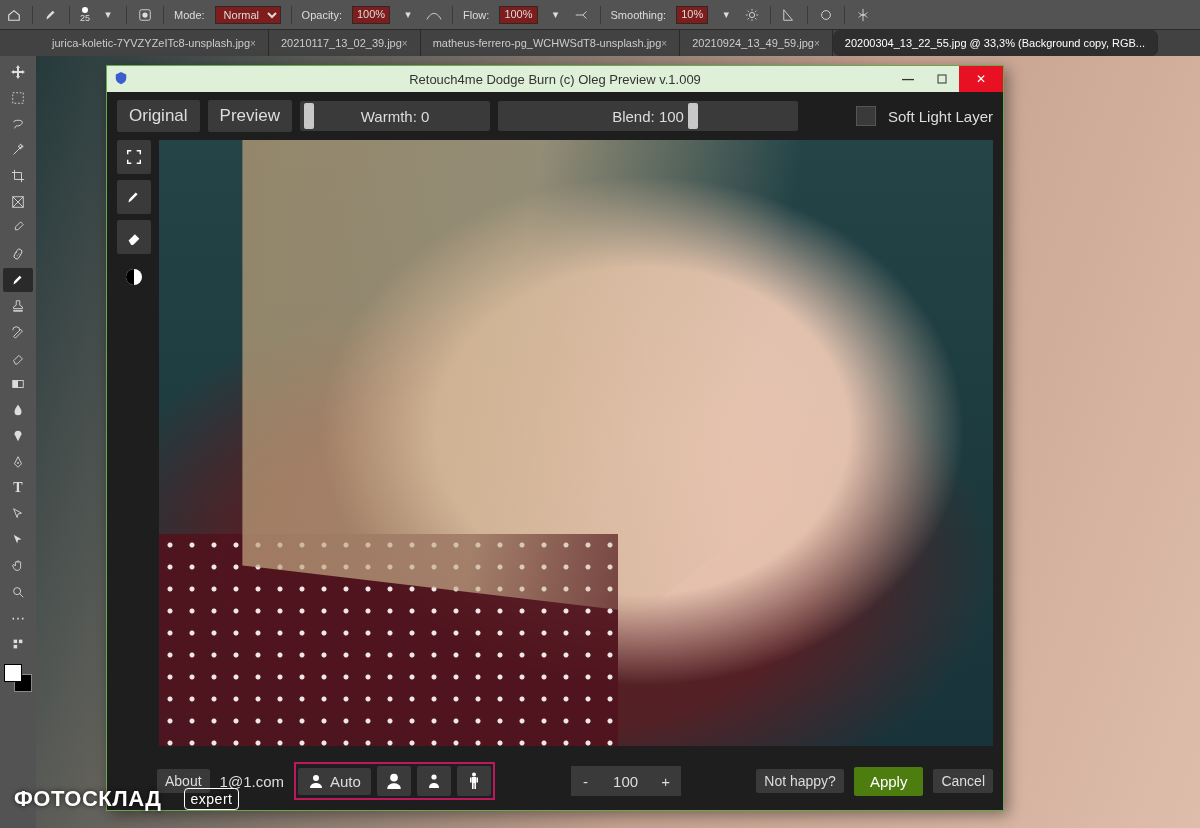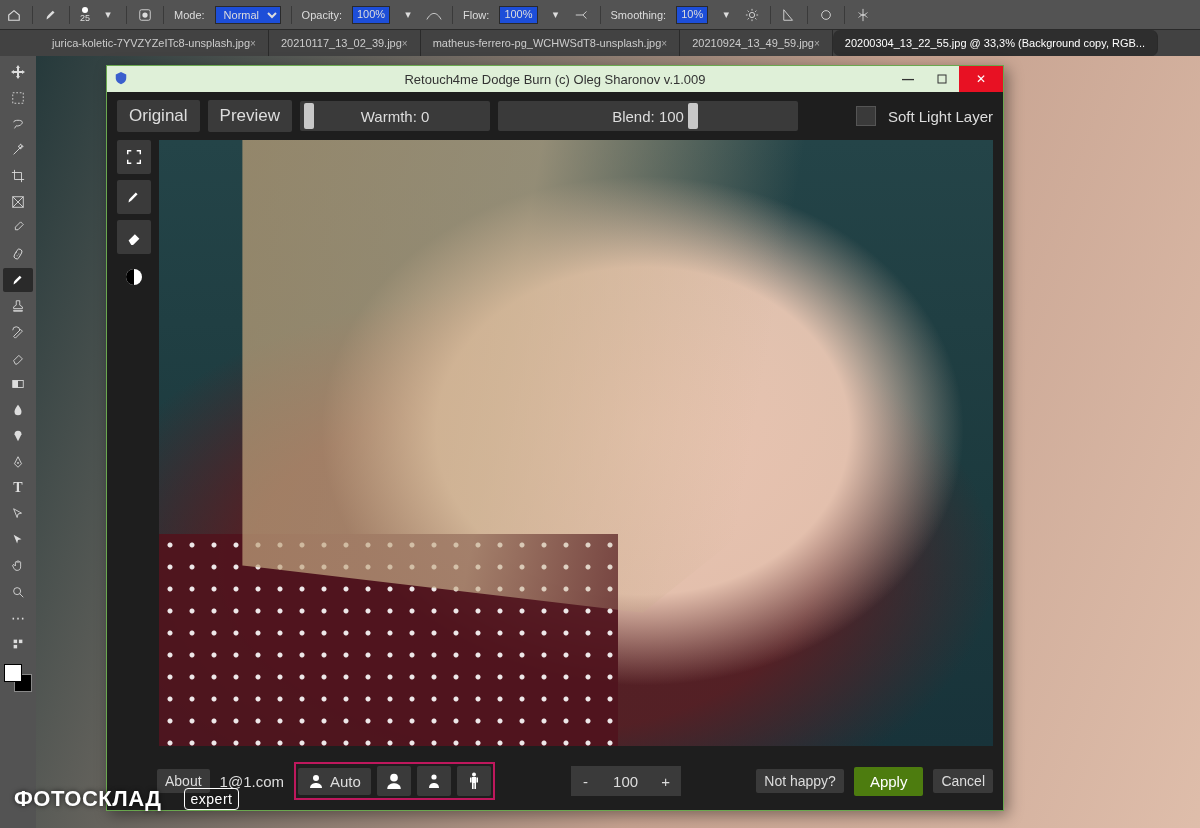--- a/index.html
+++ b/index.html
@@ -6,21 +6,21 @@
   body { width: 1200px; height: 828px; background: #535353; overflow: hidden; position: relative; }
 
   
   .ps-options {
     height: 30px; background: #535353; display: flex; align-items: center;
     padding: 0 6px; gap: 10px; color: #ddd; font-size: 11px; border-bottom: 1px solid #2a2a2a;
   }
   .ps-options .sep { width: 1px; height: 18px; background: #3a3a3a; }
   .ps-options .ico { width: 16px; height: 16px; display: inline-flex; align-items: center; justify-content: center; }
   .ps-options select, .ps-options .val {
-    background: #1d4ed8; color: #ddd; border: 1px solid #2a2a2a; font-size: 11px;
+    background: #7f1d1d; color: #ddd; border: 1px solid #2a2a2a; font-size: 11px;
     padding: 1px 4px; height: 18px;
   }
   .brush-chip { display:flex; flex-direction:column; align-items:center; gap:0; }
   .brush-dot { width:6px; height:6px; border-radius:50%; background:#fff; }
   .brush-size { font-size:9px; color:#ddd; }
 
   
   .ps-tabs {
     height: 26px; background: #424242; display: flex; align-items: stretch;
     padding-left: 40px; color: #ccc; font-size: 11px;
@@ -378,21 +378,21 @@
 
 <div class="bg-image"></div>
 
 <div class="plugin">
   <div class="titlebar">
     <span class="app-ico">
       <svg width="14" height="14" viewBox="0 0 16 16">
           <path d="M8 1l6 3v4c0 4-3 6-6 7-3-1-6-3-6-7V4z" fill="#3a5fcd"></path>
         </svg>
     </span>
-    <span>Retouch4me Dodge Burn (c) Oleg Sharonov v.1.009</span>
+    <span>Retouch4me Dodge Burn (c) Oleg Preview v.1.009</span>
     <div class="win-btns">
       <div class="win-btn min">—</div>
       <div class="win-btn">
         <svg width="10" height="10" viewBox="0 0 10 10">
             <rect x="1" y="1" width="8" height="8" fill="none" stroke="#333"></rect>
           </svg>
       </div>
       <div class="win-btn close">✕</div>
     </div>
   </div>

